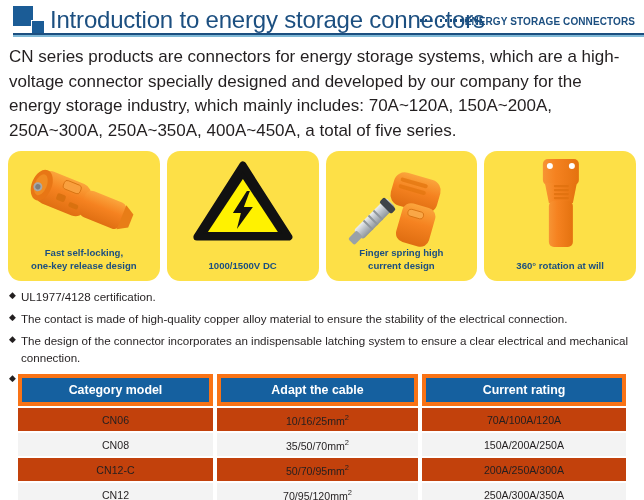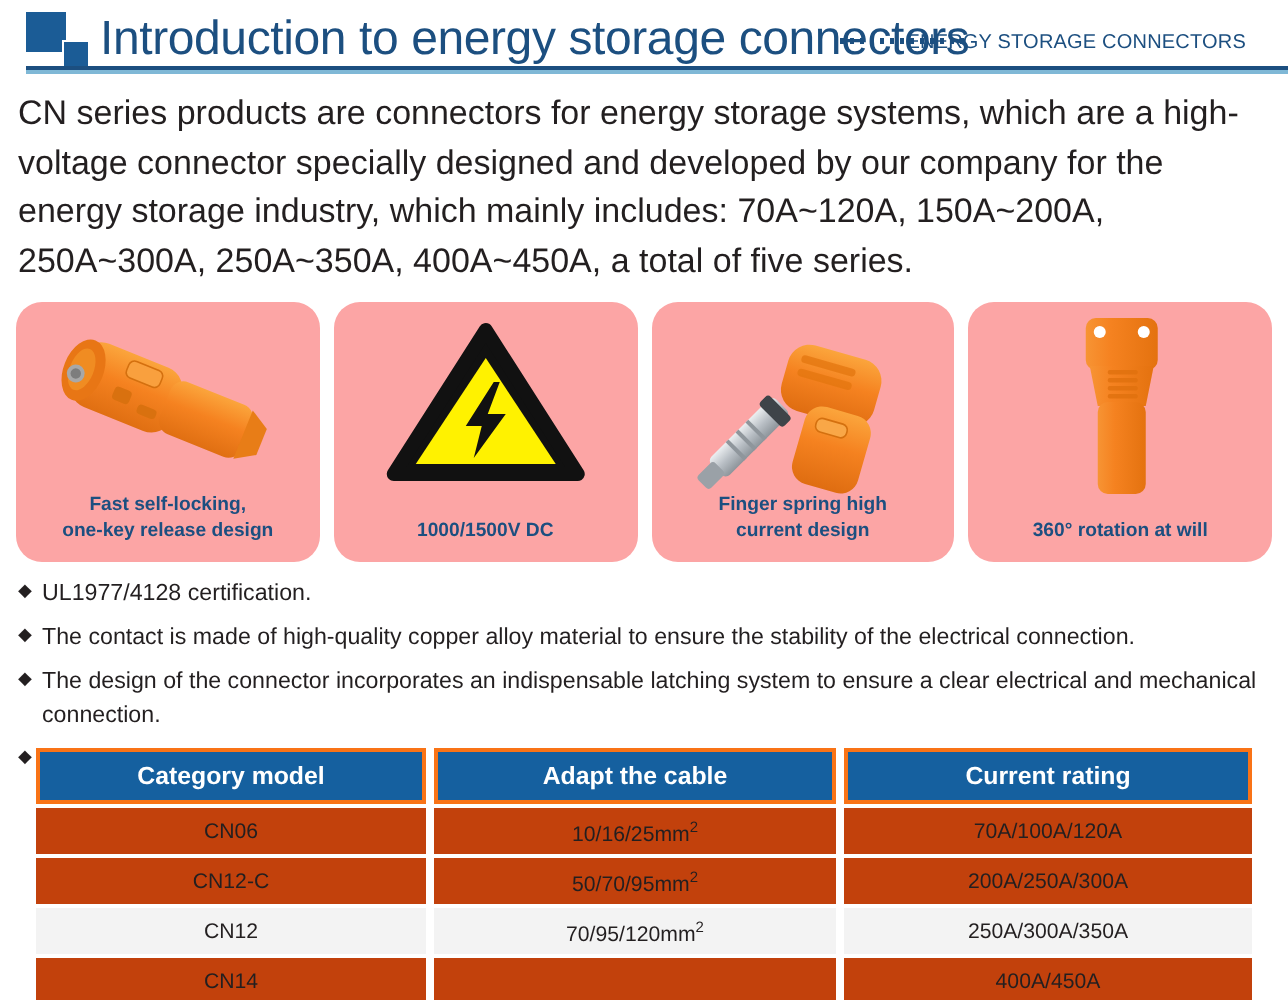--- a/index.html
+++ b/index.html
@@ -58,24 +58,24 @@
   .header-dots {
     position: absolute;
     right: 162px;
     top: 19px;
     width: 62px;
     height: 3px;
     background-image: repeating-linear-gradient(to right, #1c4f80 0px, #1c4f80 2px, transparent 2px, transparent 5px);
   }
   .header-sub {
     position: absolute;
-    right: 21px;
+    right: 9px;
     top: 16px;
     font-size: 10px;
-    font-weight: normal;
+    font-weight: bold;
     color: #1c4f80;
     letter-spacing: 0.1px;
     white-space: nowrap;
   }
   .header-rule-dark {
     position: absolute;
     left: 13px;
     right: 0;
     top: 33px;
     height: 2px;
@@ -99,21 +99,21 @@
   }
 
   
   .cards {
     display: flex;
     gap: 7px;
     margin: 7px 8px 0 8px;
   }
   .card {
     flex: 1 1 0;
-    background: #fca5a5;
+    background: #fde047;
     border-radius: 13px;
     height: 130px;
     position: relative;
     overflow: hidden;
   }
   .card-art {
     position: absolute;
     left: 0;
     right: 0;
     top: 4px;
@@ -158,21 +158,21 @@
     border-spacing: 4px 2px;
     width: calc(100% - 28px);
     table-layout: fixed;
   }
   .tbl th {
     background: #15609f;
     color: #ffffff;
     font-size: 12.4px;
     font-weight: bold;
     height: 24px;
-    border: 2px solid #f97316;
+    border: 4px solid #f97316;
     padding: 0;
   }
   .tbl td {
     background: #c2410c;
     color: #231f20;
     font-size: 10.6px;
     text-align: center;
     height: 23px;
     padding: 0;
     border: none;
@@ -336,20 +336,25 @@
       <th>Adapt the cable</th>
       <th>Current rating</th>
     </tr>
   </thead>
   <tbody>
     <tr>
       <td>CN06</td>
       <td><span>10/16/25mm</span><sup>2</sup></td>
       <td>70A/100A/120A</td>
     </tr>
+    <tr class="alt">
+      <td>CN08</td>
+      <td><span>35/50/70mm</span><sup>2</sup></td>
+      <td>150A/200A/250A</td>
+    </tr>
     <tr>
       <td>CN12-C</td>
       <td><span>50/70/95mm</span><sup>2</sup></td>
       <td>200A/250A/300A</td>
     </tr>
     <tr class="alt">
       <td>CN12</td>
       <td><span>70/95/120mm</span><sup>2</sup></td>
       <td>250A/300A/350A</td>
     </tr>

